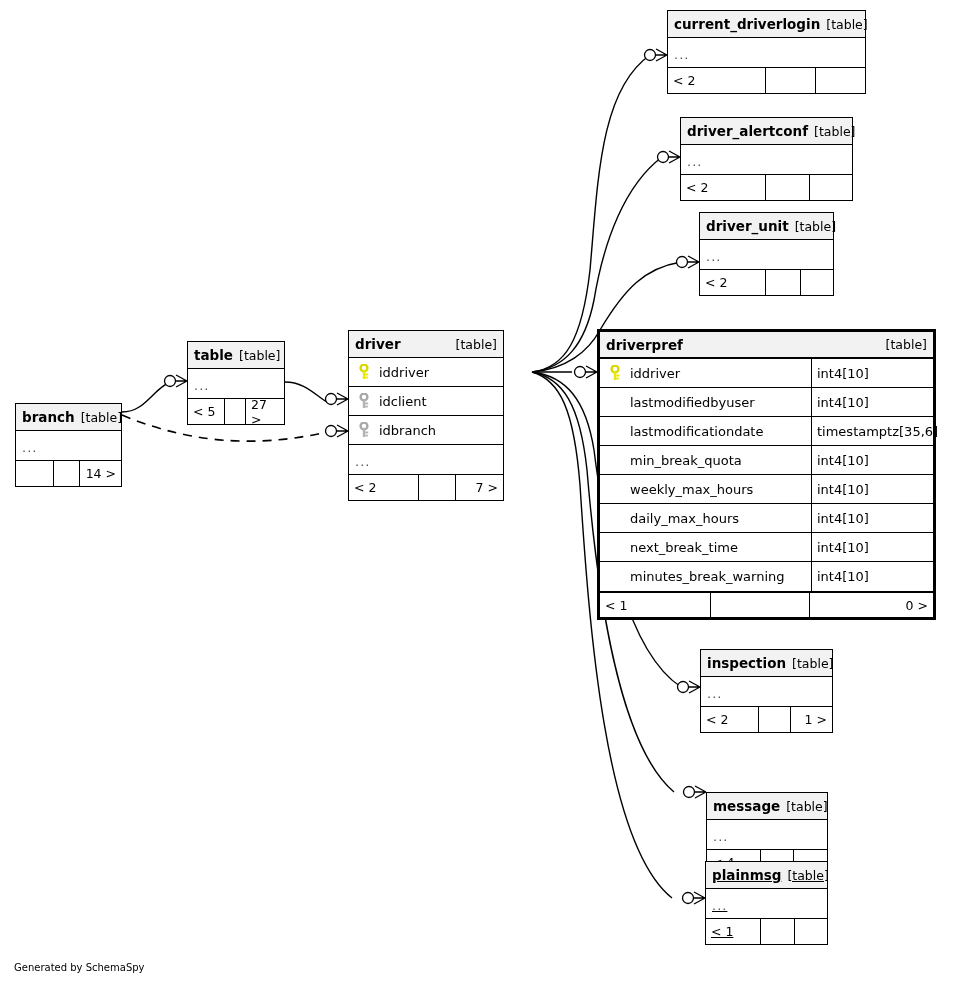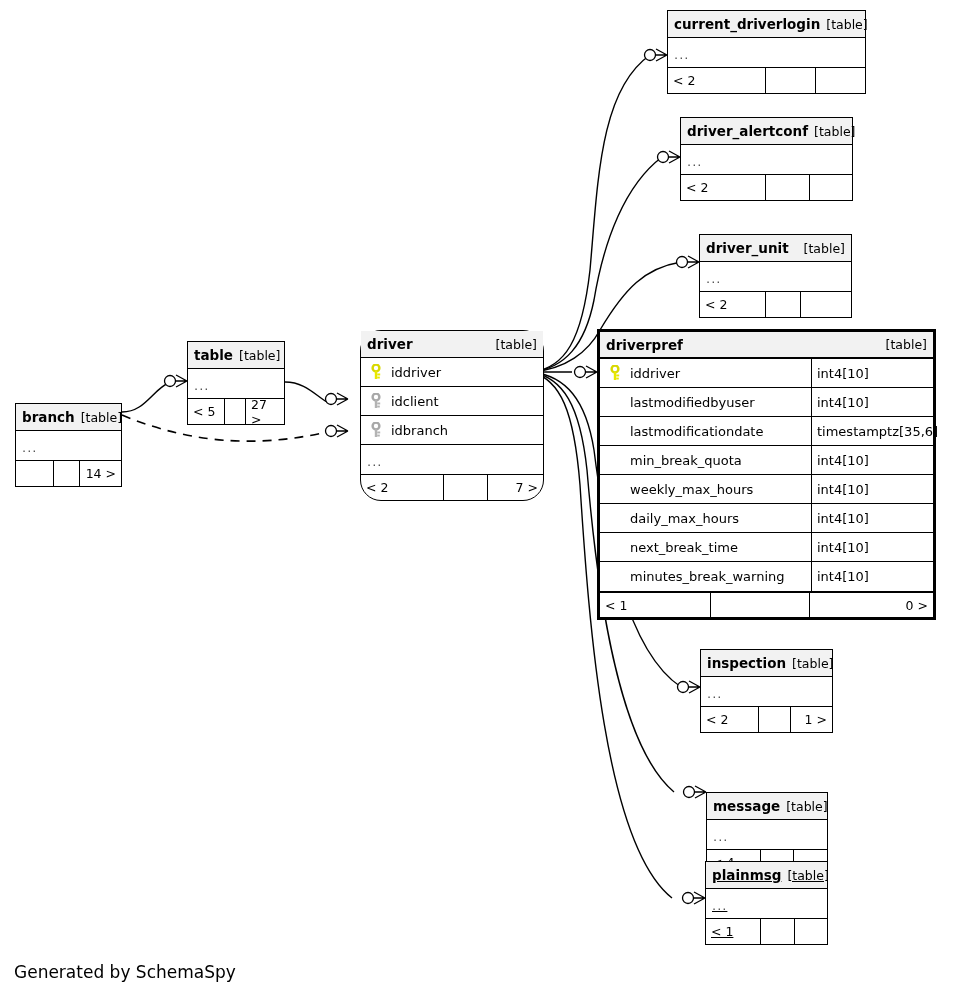--- a/index.html
+++ b/index.html
@@ -130,21 +130,21 @@
   .fcell:last-child {
     border-right: none;
   }
   .fcell.right {
     justify-content: flex-end;
   }
   .credit {
     position: absolute;
     left: 14px;
     top: 962px;
-    font-size: 17px;
+    font-size: 10px;
     color: #000000;
     white-space: nowrap;
   }
 </style>
 </head>
 <body>
 
 <div id="canvas">
 
   <svg id="edges" viewBox="0 0 953 991" xmlns="http://www.w3.org/2000/svg">
@@ -238,21 +238,21 @@
     <div class="rows">
       <div class="row ellipsis">...</div>
     </div>
     <div class="footer">
       <div class="fcell" style="width:85px">&lt; 2</div>
       <div class="fcell" style="width:44px"></div>
       <div class="fcell right" style="width:42px"></div>
     </div>
   </div>
 
-  <div class="tbl" style="left:699px; top:234px; width:153px;">
+  <div class="tbl" style="left:699px; top:212px; width:135px;">
     <div class="tbl-head spread">
       <span class="tbl-name">driver_unit</span>
       <span class="tbl-tag">[table]</span>
     </div>
     <div class="rows">
       <div class="row ellipsis">...</div>
     </div>
     <div class="footer">
       <div class="fcell" style="width:66px">&lt; 2</div>
       <div class="fcell" style="width:35px"></div>
@@ -375,21 +375,21 @@
     <div class="rows">
       <div class="row ellipsis">...</div>
     </div>
     <div class="footer">
       <div class="fcell" style="width:55px">&lt; 1</div>
       <div class="fcell" style="width:34px"></div>
       <div class="fcell right" style="width:32px"></div>
     </div>
   </div>
 
-  <div class="tbl" style="left:360px; top:330px; width:184px;border-radius:21px;">
+  <div class="tbl" style="left:348px; top:330px; width:156px;">
     <div class="tbl-head spread">
       <span class="tbl-name">driver</span>
       <span class="tbl-tag">[table]</span>
     </div>
     <div class="rows">
       <div class="row">
         <span class="colname" style="width:182px">
           <span class="keyicon">
             <svg viewBox="0 0 14 16" width="14" height="16">
                 <circle cx="7" cy="4" r="3.4" fill="none" stroke="#d8d800" stroke-width="2.4"></circle>

